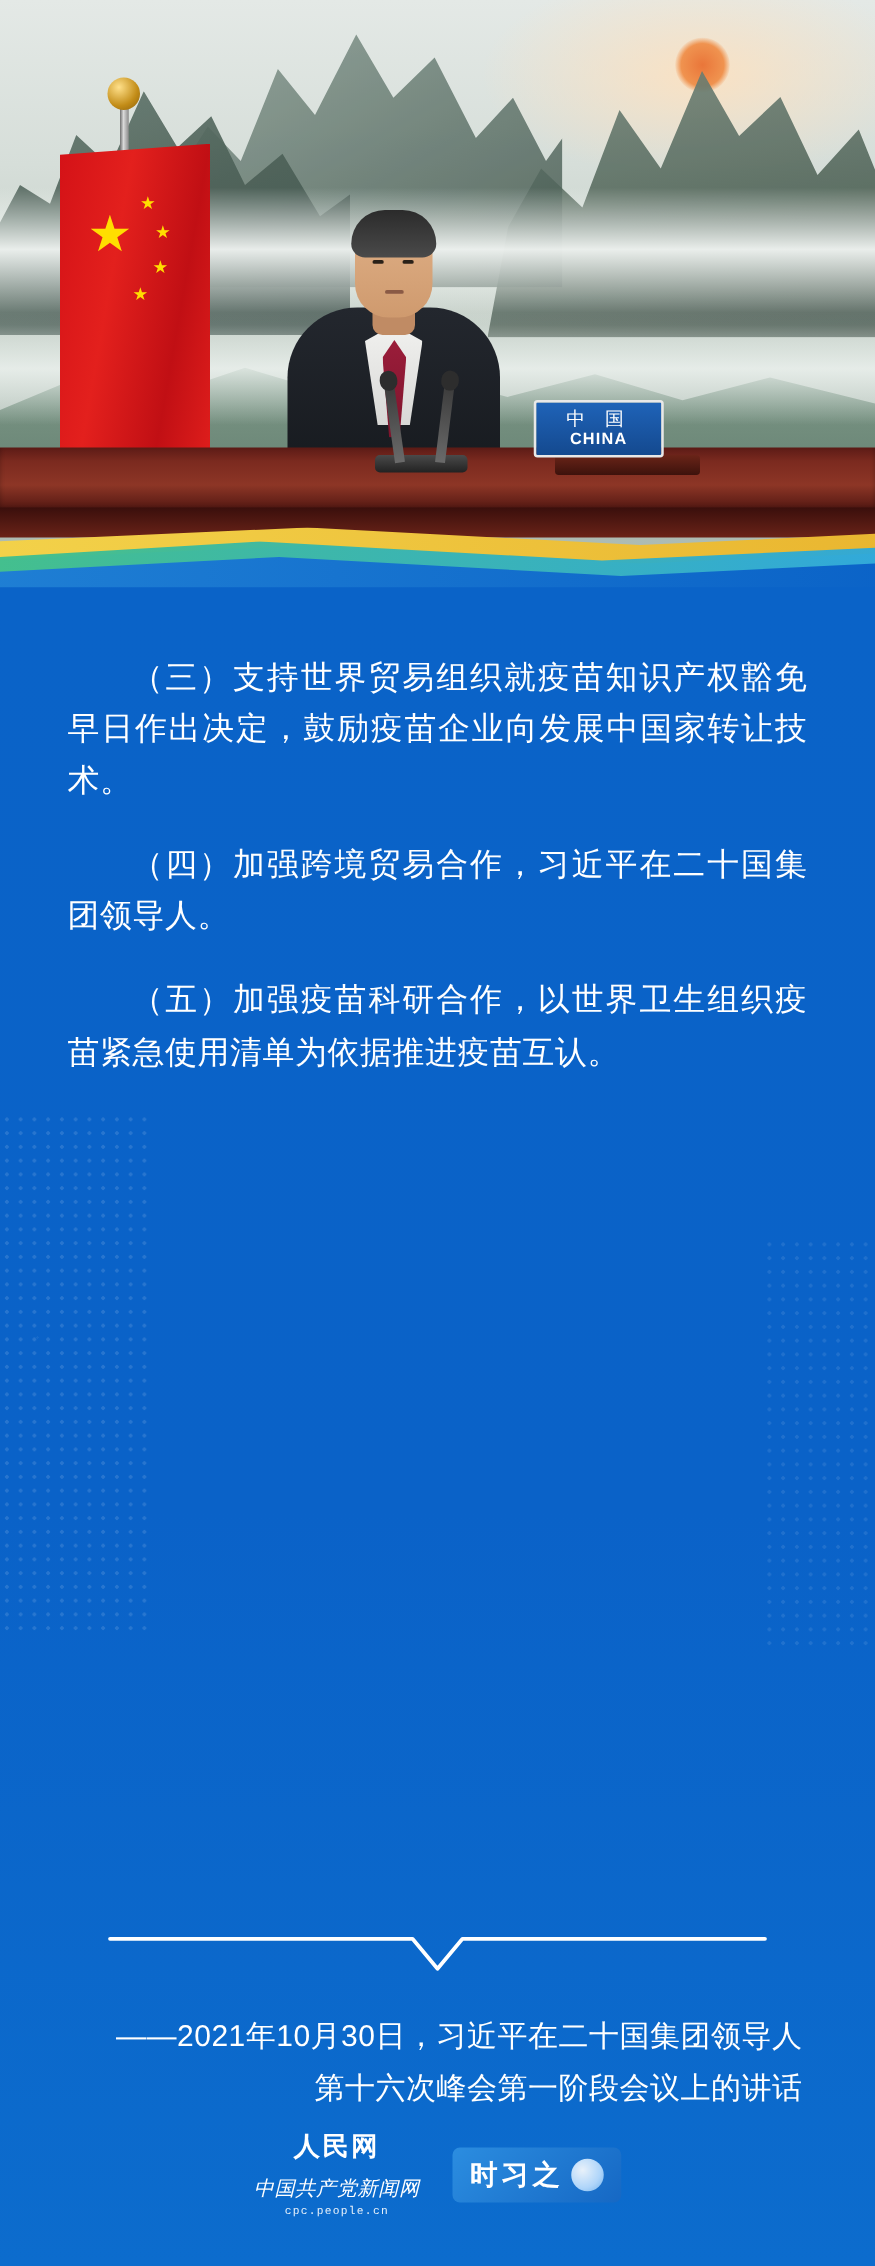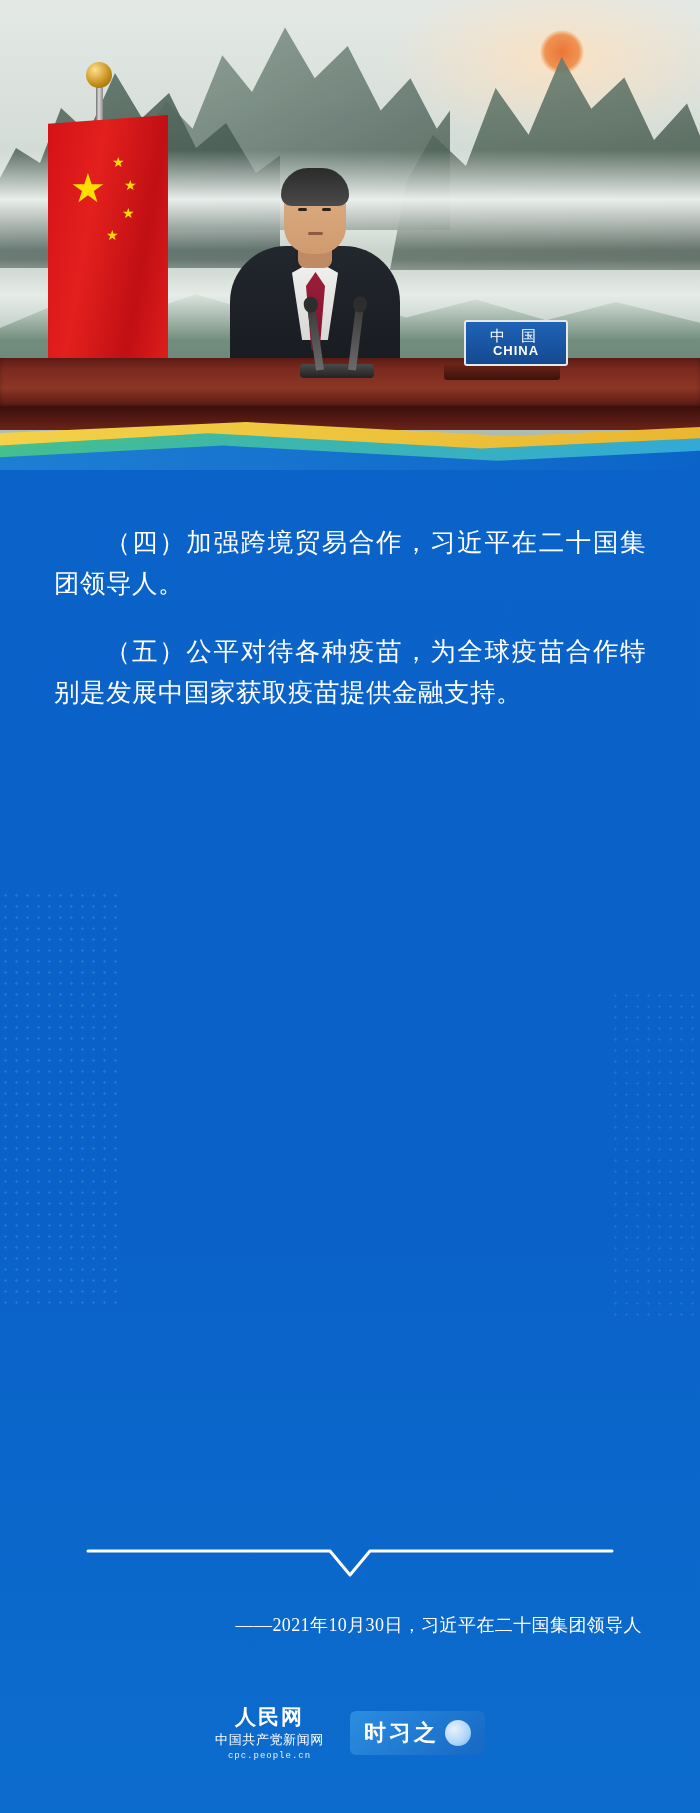--- a/index.html
+++ b/index.html
@@ -161,21 +161,21 @@
 
   
   .mic{position:absolute;bottom:100px;width:8px;height:64px;background:linear-gradient(180deg,#3a3a3a,#6a6a6a);transform-origin:bottom;}
   .micL{left:316px;transform:rotate(-8deg);}
   .micR{left:348px;transform:rotate(7deg);}
   .michead{position:absolute;top:-10px;left:-3px;width:14px;height:16px;background:#2d2d2d;border-radius:7px;}
   .micbase{position:absolute;bottom:92px;left:300px;width:74px;height:14px;background:linear-gradient(180deg,#4a4a4a,#222);border-radius:4px;}
 
   
   .plate{
-    position:absolute;left:464px;bottom:104px;width:100px;height:42px;
+    position:absolute;left:427px;bottom:104px;width:100px;height:42px;
     background:linear-gradient(180deg,#1f63b8,#14498f);
     border:2px solid #e8e8e8;
     border-radius:3px;
     display:flex;flex-direction:column;align-items:center;justify-content:center;
     color:#fff;
   }
   .plate .cn{font-size:15px;letter-spacing:6px;line-height:1.1;}
   .plate .en{font-size:13px;font-weight:bold;letter-spacing:1px;line-height:1.1;}
   .platestand{
     position:absolute;left:444px;bottom:90px;width:116px;height:16px;
@@ -234,36 +234,36 @@
   .bracket svg{display:block;margin:0 auto;}
 
   .source{
     position:absolute;left:0;top:1140px;width:700px;
     text-align:right;
     padding-right:58px;
     box-sizing:border-box;
     color:#ffffff;
   }
   .source div{
-    font-size:18px;
+    font-size:24px;
     line-height:1.7;
     letter-spacing:.4px;
-    font-family:Liberation Serif, serif;
+    font-family:Liberation Sans, sans-serif;
   }
 
   
   .logos{
     position:absolute;left:0;top:1235px;width:700px;
     display:flex;align-items:center;justify-content:center;gap:26px;
   }
   .logo-people{display:flex;flex-direction:column;align-items:center;color:#fff;}
   .logo-people .lp1{font-size:21px;font-weight:bold;letter-spacing:2px;line-height:1.15;
     font-family:"DejaVu Sans","Liberation Sans",sans-serif;}
-  .logo-people .lp2{font-size:13px;letter-spacing:.6px;margin-top:2px;
-    font-family:"DejaVu Sans","Liberation Sans",sans-serif;}
+  .logo-people .lp2{font-size:16px;letter-spacing:.6px;margin-top:12px;
+    font-family:"DejaVu Sans","Liberation Sans",sans-serif;font-style:italic;}
   .logo-people .lp3{font-size:9px;letter-spacing:1px;margin-top:2px;opacity:.9;
     font-family:"Liberation Mono","DejaVu Sans Mono",monospace;}
   .logo-shixi{
     display:flex;align-items:center;gap:6px;
     background:linear-gradient(135deg,#2b8de0,#1668c4);
     border-radius:6px;padding:7px 14px;color:#fff;
   }
   .logo-shixi .sx{font-size:22px;font-weight:bold;letter-spacing:3px;
     font-family:"DejaVu Sans","Liberation Sans",sans-serif;}
   .logo-shixi .sxmark{
@@ -336,32 +336,34 @@
     <div class="rb rb2"></div>
     <div class="rb rb3"></div>
     <div class="rbbase"></div>
   </div>
 
   <div class="body">
     <div class="dots"></div>
     <div class="dotsR"></div>
 
     <div class="content">
+      <p class="para">（三）支持世界贸易组织就疫苗知识产权豁免早日作出决定，鼓励疫苗企业向发展中国家转让技术。</p>
       <p class="para">（四）加强跨境贸易合作，习近平在二十国集团领导人。</p>
-      <p class="para">（五）公平对待各种疫苗，为全球疫苗合作特别是发展中国家获取疫苗提供金融支持。</p>
+      <p class="para">（五）加强疫苗科研合作，以世界卫生组织疫苗紧急使用清单为依据推进疫苗互认。</p>
     </div>
 
     <div class="bracket">
       <svg width="540" height="46" viewBox="0 0 540 46" fill="none" aria-hidden="true">
         <path d="M8 6 H250 L270 30 L290 6 H532" stroke="#ffffff" stroke-width="3" fill="none" stroke-linecap="round" stroke-linejoin="round"></path>
       </svg>
     </div>
 
     <div class="source">
       <div>——2021年10月30日，习近平在二十国集团领导人</div>
+      <div>第十六次峰会第一阶段会议上的讲话</div>
     </div>
 
     <div class="logos">
       <div class="logo-people">
         <div class="lp1">人民网</div>
         <div class="lp2">中国共产党新闻网</div>
         <div class="lp3">cpc.people.cn</div>
       </div>
       <div class="logo-shixi">
         <div class="sx">时习之</div>

